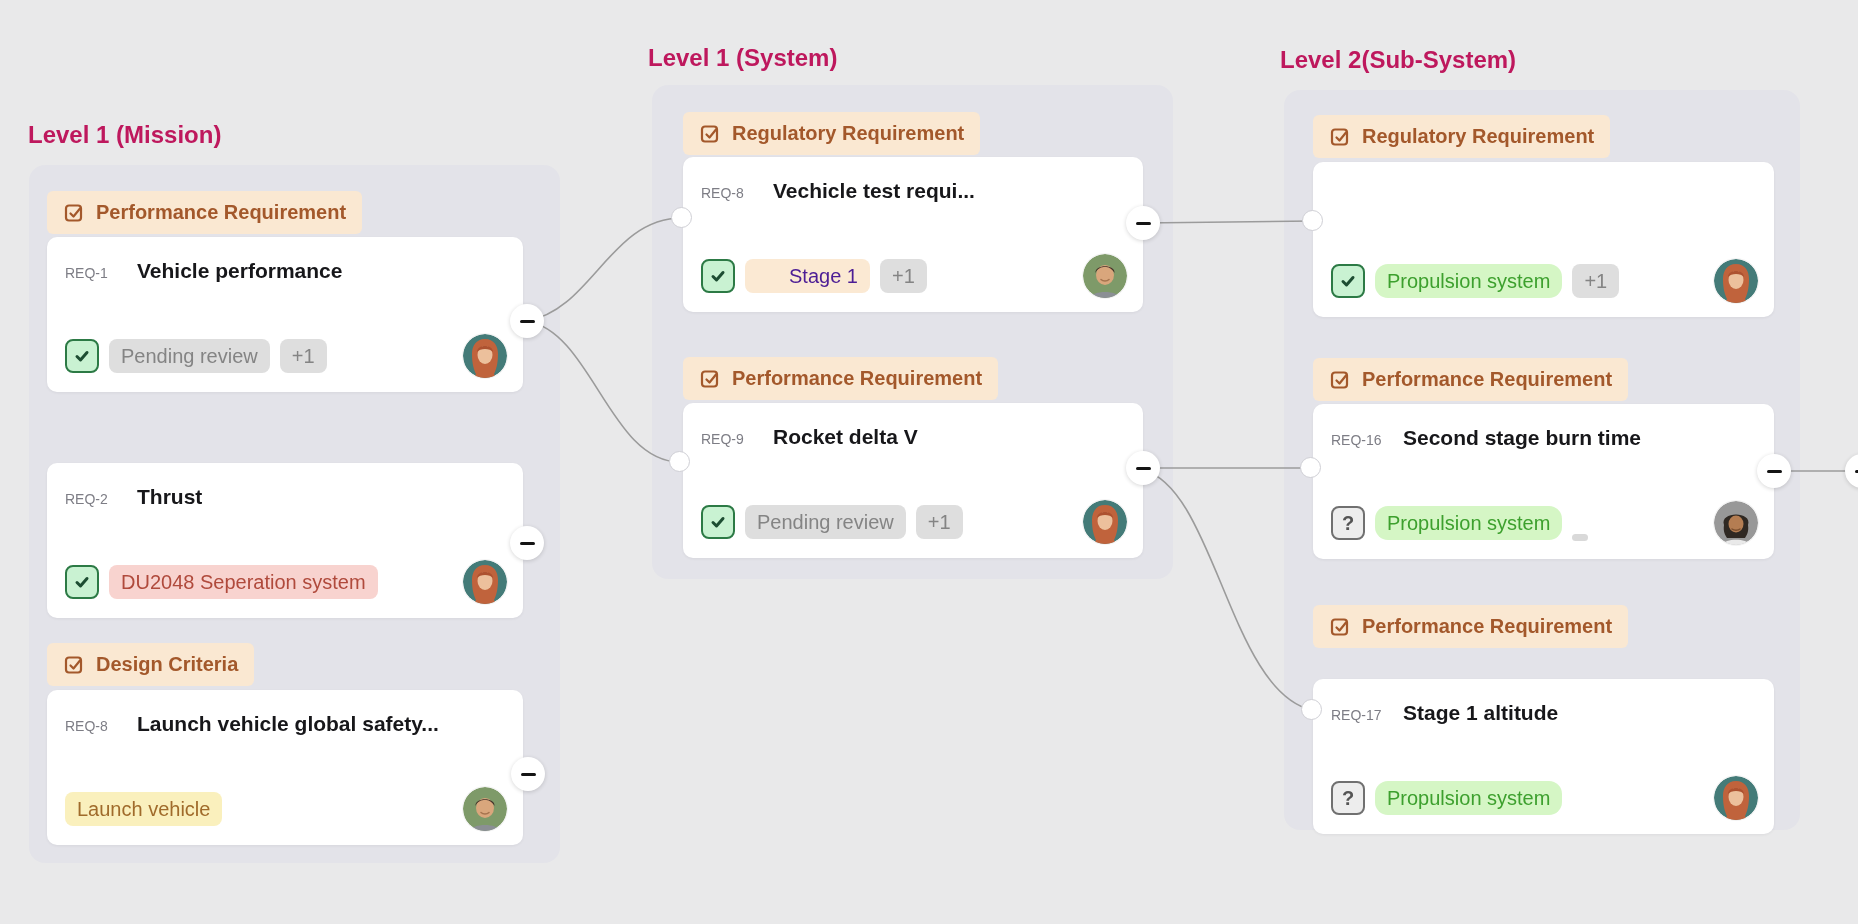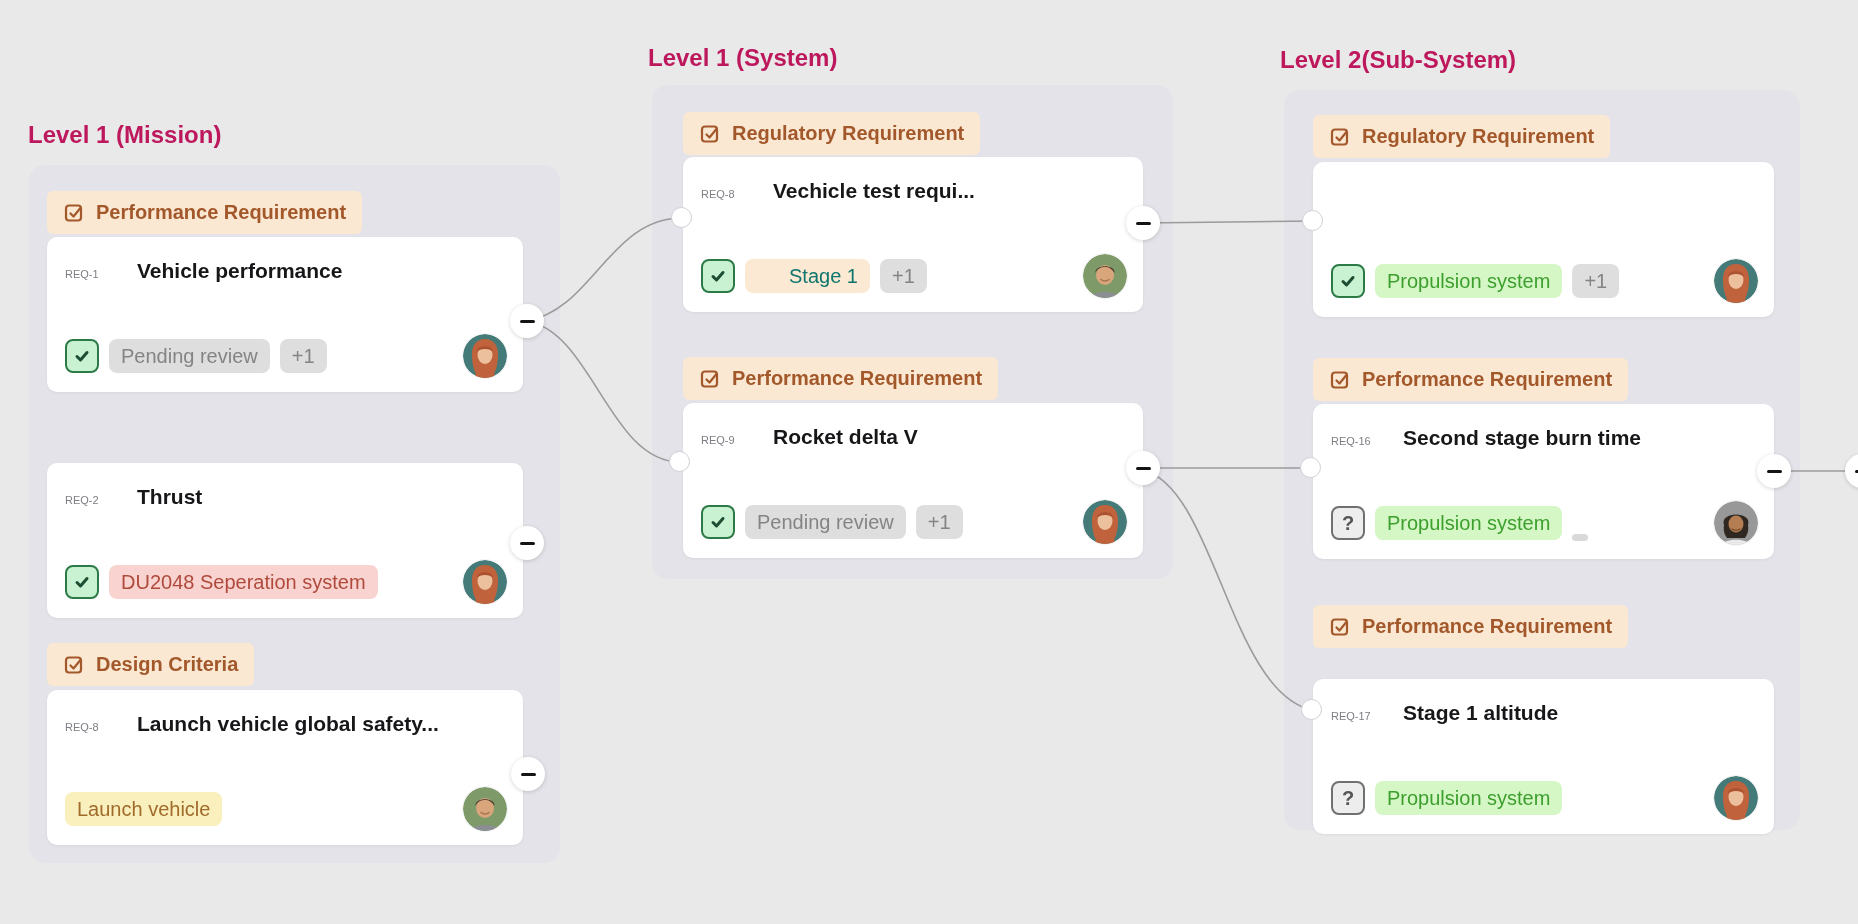--- a/index.html
+++ b/index.html
@@ -23,36 +23,36 @@
   #b8{left:683px;top:112px;} #b9{left:683px;top:357px;}
   #b15{left:1313px;top:115px;} #b16{left:1313px;top:358px;} #b17{left:1313px;top:605px;}
 
   .card{position:absolute;height:155px;background:#ffffff;border-radius:10px;z-index:2;
         box-shadow:0 1px 3px rgba(25,25,40,0.06);}
   #c1{left:47px;top:237px;width:476px;} #c2{left:47px;top:463px;width:476px;} #c3{left:47px;top:690px;width:476px;}
   #c8{left:683px;top:157px;width:460px;} #c9{left:683px;top:403px;width:460px;}
   #c15{left:1313px;top:162px;width:461px;} #c16{left:1313px;top:404px;width:461px;} #c17{left:1313px;top:679px;width:461px;}
 
   .card-head{display:flex;align-items:baseline;padding:22px 18px 0 18px;}
-  .req-id{width:72px;flex:none;font-size:11px;color:#7d7d85;}
+  .req-id{width:72px;flex:none;font-size:14px;color:#7d7d85;}
   .card-title{font-size:21px;font-weight:600;color:#17171a;white-space:nowrap;overflow:hidden;}
   .card-foot{position:absolute;left:18px;right:16px;bottom:14px;display:flex;align-items:center;gap:10px;}
 
   .checkbox{width:34px;height:34px;flex:none;border-radius:8px;background:#c9f2d2;border:2px solid #2c7a45;
             box-sizing:border-box;display:flex;align-items:center;justify-content:center;}
   .qbox{width:34px;height:34px;flex:none;border-radius:8px;background:#ededed;border:2px solid #707070;
         box-sizing:border-box;display:flex;align-items:center;justify-content:center;
         font-size:20px;color:#555;font-weight:600;}
   .tag{height:34px;display:inline-flex;align-items:center;padding:0 12px;border-radius:8px;
        font-size:20px;white-space:nowrap;}
   .tag.gray{background:#dedede;color:#848484;}
   .tag.red{background:#f8d3cf;color:#b04a3c;}
   .tag.yellow{background:#faf0bd;color:#a06b2b;}
-  .tag.green{background:#d5f6c5;color:#3da02e;}
-  .tag.orange{background:#fbe9d3;color:#0f766e;padding-left:44px;}
+  .tag.green{background:#d5f6c5;color:#3da02e;border-radius:13px;}
+  .tag.orange{background:#fbe9d3;color:#4c1d95;padding-left:44px;}
   .dash{width:16px;height:7px;border-radius:4px;background:#d9d9d9;align-self:flex-end;margin-bottom:4px;}
   .avatar{width:44px;height:44px;flex:none;border-radius:50%;overflow:hidden;margin-left:auto;
           box-shadow:0 0 0 1px rgba(0,0,0,0.05);}
   .avatar svg{display:block;}
 
   svg.wires{position:absolute;left:0;top:0;z-index:4;pointer-events:none;}
   .minus-node{position:absolute;width:34px;height:34px;border-radius:50%;background:#fff;z-index:5;
               box-shadow:0 1px 4px rgba(0,0,0,0.16);display:flex;align-items:center;justify-content:center;}
   .minus-node i{display:block;width:15px;height:3px;background:#141414;border-radius:2px;}
   #n1{left:510px;top:304px;} #n2{left:510px;top:526px;} #n3{left:511px;top:757px;}

